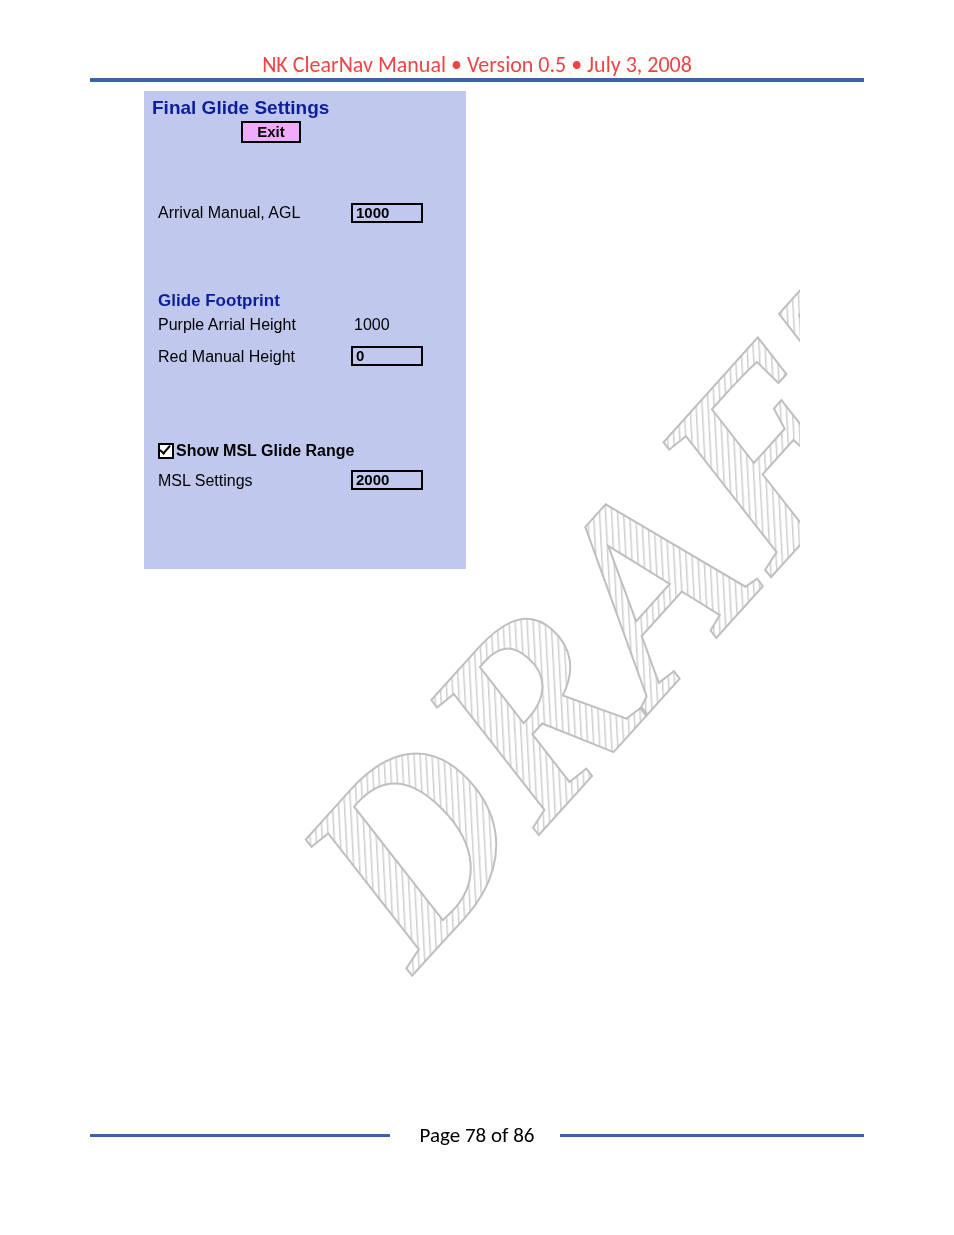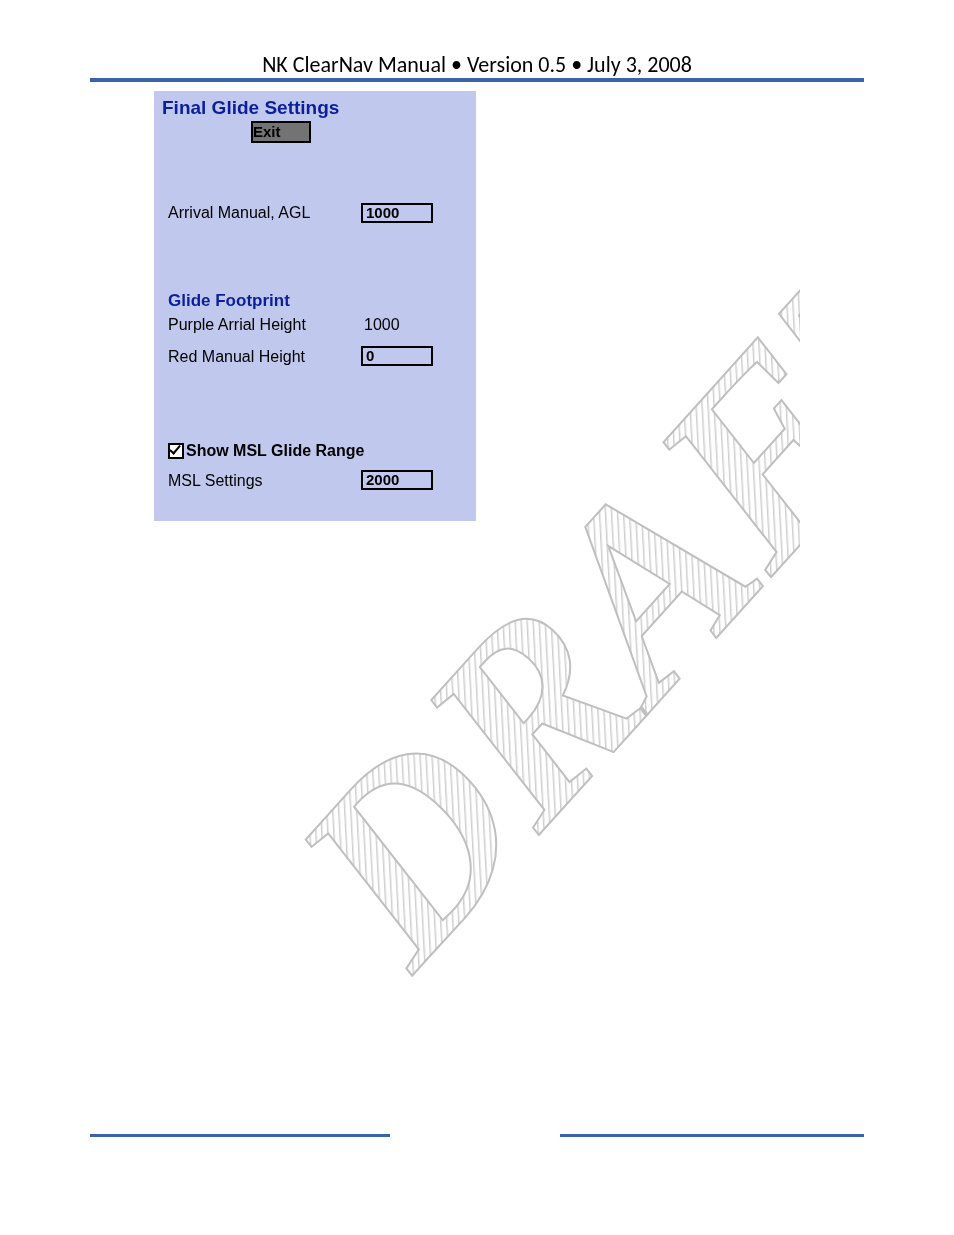--- a/index.html
+++ b/index.html
@@ -18,21 +18,21 @@
     height: 1235px;
   }
   
   .header-text {
     position: absolute;
     top: 51px;
     left: 0;
     width: 954px;
     text-align: center;
     font-size: 22px;
-    color: #000000;
+    color: #ef4444;
   }
   .header-rule {
     position: absolute;
     top: 78px;
     left: 90px;
     width: 774px;
     height: 0;
     border-top: 4px solid #3b64a8;
   }
   
@@ -70,42 +70,41 @@
     fill: url(#hatch);
     stroke: #bfbfbf;
     stroke-width: 2px;
   }
   
   .panel {
     position: absolute;
     top: 91px;
     left: 144px;
     width: 322px;
-    height: 430px;
+    height: 478px;
     background: #c1c8ee;
     font-family: Verdana, Tahoma, Arial, sans-serif;
-    margin-left: 10px;
   }
   .panel * { font-family: Verdana, Tahoma, Arial, sans-serif; }
   .panel-title {
     position: absolute;
     top: 6px; left: 8px;
     font-size: 19px;
     font-weight: bold;
     color: #0b1f9a;
   }
   .exit-btn {
     position: absolute;
     top: 30px; left: 97px;
     width: 60px; height: 22px;
-    background: #737373;
+    background: #f0abfc;
     border: 2px solid #000;
     font-size: 15px;
     font-weight: bold;
-    text-align: left;
+    text-align: center;
     line-height: 18px;
     box-sizing: border-box;
     cursor: pointer;
   }
   .lbl {
     position: absolute;
     font-size: 16px;
     color: #000;
   }
   .section-head {
@@ -191,15 +190,16 @@
 
     <div class="chk-wrap" style="top:351px; left:14px;">
       <div class="chk checked"></div>
       <div class="chk-label">Show MSL Glide Range</div>
     </div>
     <div class="lbl" style="top:381px; left:14px;">MSL Settings</div>
     <div class="num-box" style="top:379px; left:207px;">2000</div>
   </div>
 
   <div class="footer-rule-left"></div>
+  <div class="footer-text">Page 78 of 86</div>
   <div class="footer-rule-right"></div>
 
 </div>
 
 </body></html>

